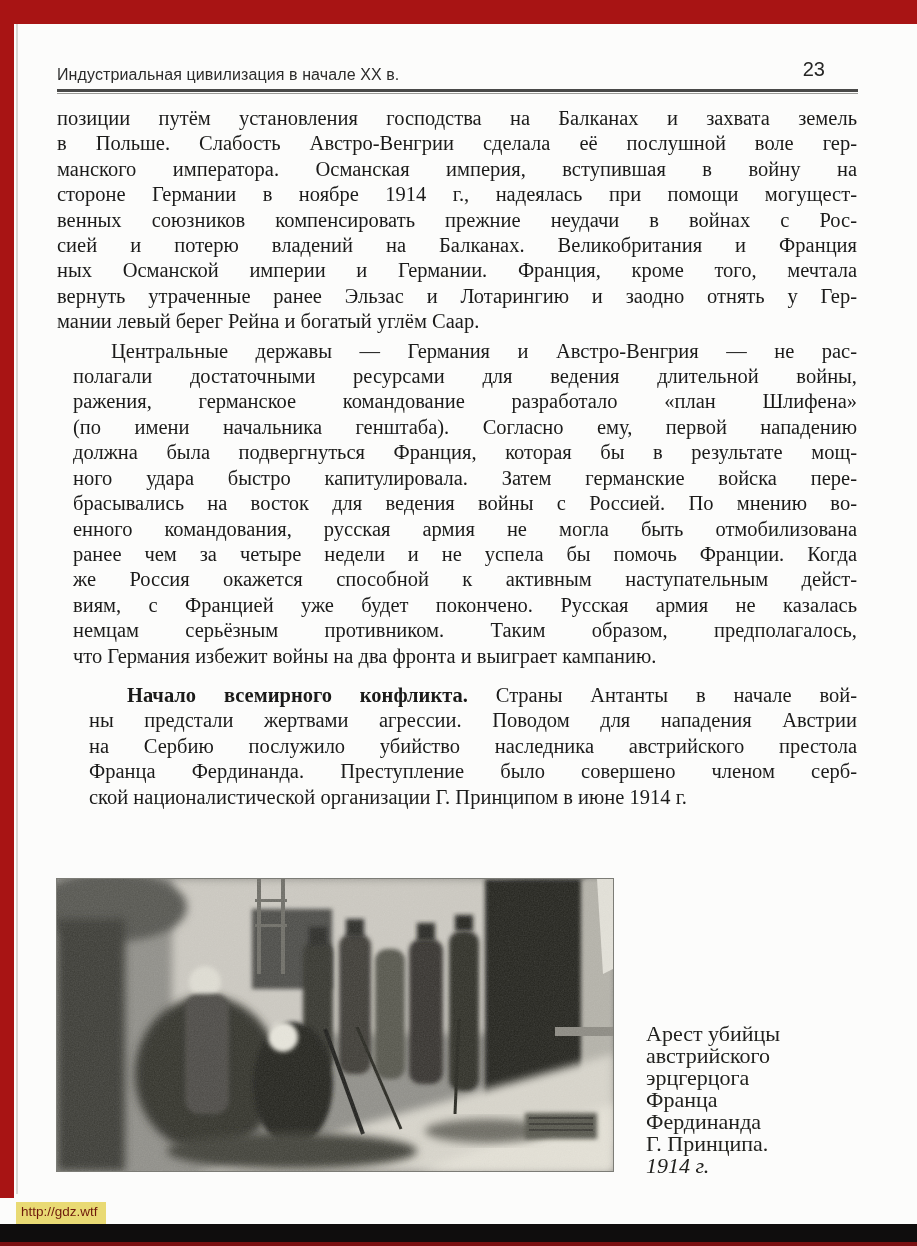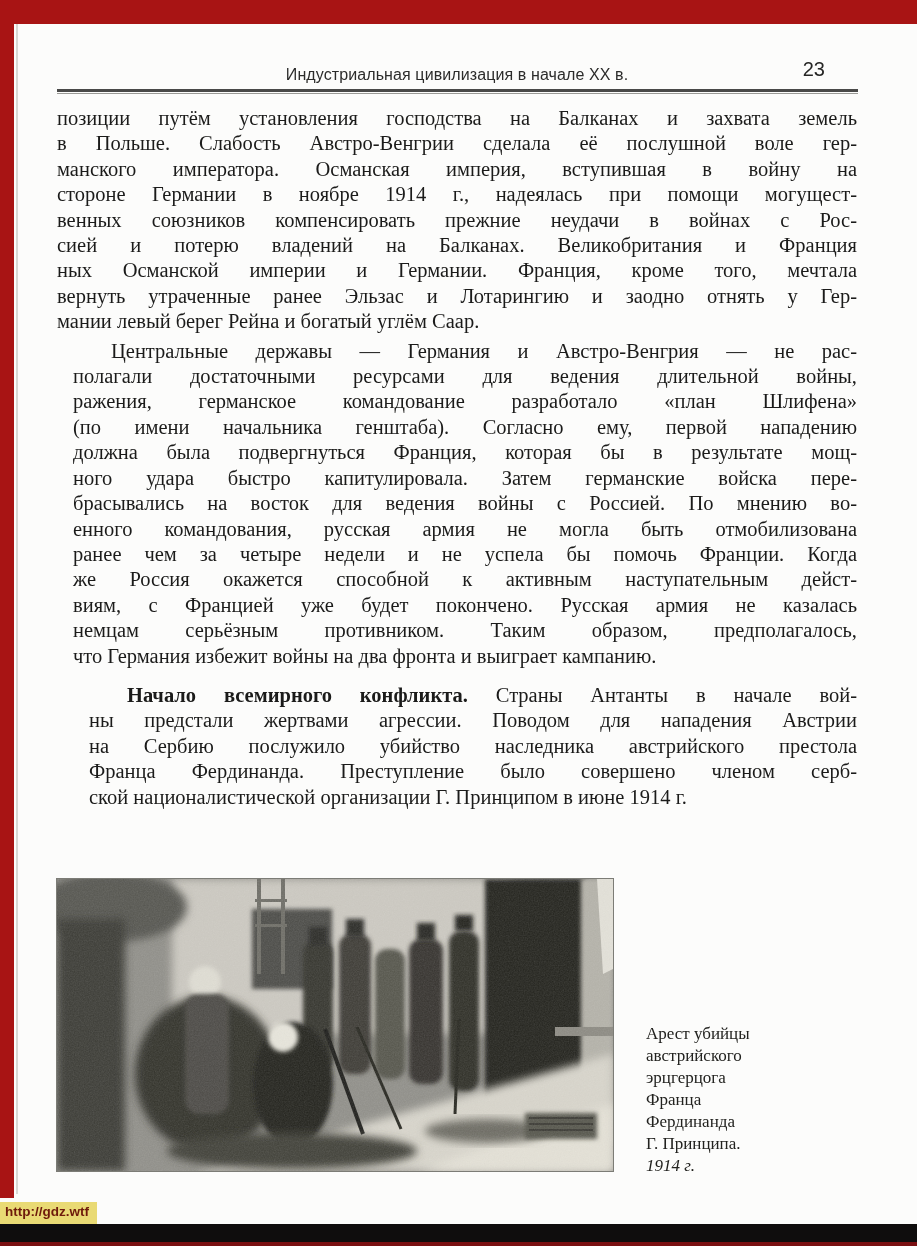--- a/index.html
+++ b/index.html
@@ -9,21 +9,21 @@
     font-family:"Liberation Serif","DejaVu Serif",serif;color:#171716;
   }
   
   .border-top{position:absolute;left:0;top:0;width:917px;height:24px;}
   .border-left{position:absolute;left:0;top:0;width:14px;height:1198px;}
   .bottom-black-strip{position:absolute;left:0;top:1224px;width:917px;height:18px;}
   .bottom-red-strip{position:absolute;left:0;top:1242px;width:917px;height:4px;}
   .page-edge-shadow{position:absolute;left:16px;top:24px;width:2px;height:1170px;background:#d8d8d4;}
   
   .running-head{
-    position:absolute;left:57px;top:66px;width:800px;text-align:center;
+    position:absolute;left:57px;top:66px;width:800px;text-align:left;
     font-family:"Liberation Sans","DejaVu Sans",sans-serif;
     font-size:16px;color:#2c2c2b;letter-spacing:.1px;
   }
   .page-number{
     position:absolute;left:740px;top:58px;width:85px;text-align:right;
     font-family:"Liberation Sans","DejaVu Sans",sans-serif;
     font-size:20px;color:#262625;
   }
   .head-rule{position:absolute;left:57px;top:89px;width:801px;height:5px;}
   .head-rule .r1{height:3px;background:#3a3a38;opacity:.92;}
@@ -42,29 +42,29 @@
   .line b{font-weight:bold;}
   
   .photo{
     position:absolute;left:57px;top:879px;width:556px;height:292px;
     outline:1px solid #7c7c76;background:#8f8e88;
   }
   .photo svg{display:block;}
   
   .photo-caption{
     position:absolute;left:646px;top:1023px;width:180px;
-    font-size:17px;line-height:22px;color:#22221f;
+    font-size:22px;line-height:22px;color:#22221f;
   }
   .caption-year{font-style:italic;}
   
   .watermark{
-    position:absolute;left:0;top:1202px;display:inline-block;
+    position:absolute;left:16px;top:1202px;display:inline-block;
     padding:2px 8px 16px 5px;
     font-family:"Liberation Sans","DejaVu Sans",sans-serif;
-    font-size:13.5px;font-weight:bold;
+    font-size:13.5px;font-weight:normal;
   }
 </style>
 </head>
 <body>
 
 <div class="page-root">
 
   <div class="page-edge-shadow"></div>
   <div class="border-top" style="background: rgb(168, 20, 20);"></div>
   <div class="border-left" style="background: rgb(168, 20, 20);"></div>

